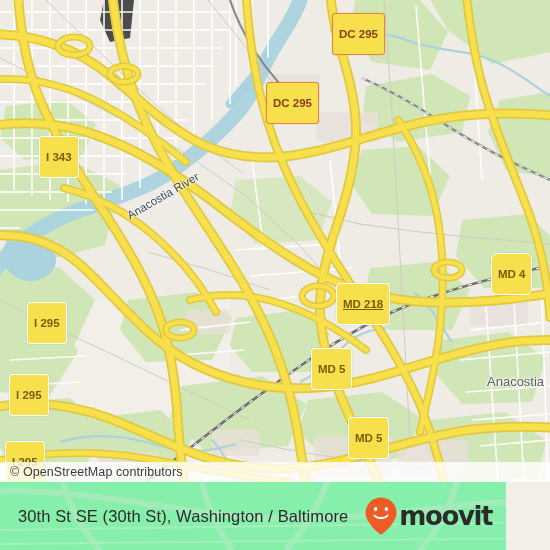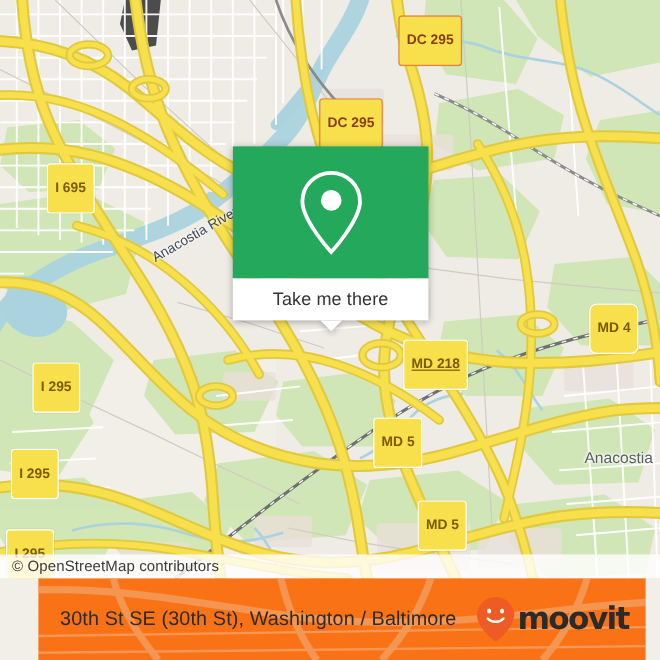--- a/index.html
+++ b/index.html
@@ -92,28 +92,27 @@
     border-top: 9px solid #ffffff;
   }
 
   
   #footer {
     position: absolute;
     left: 0;
     top: 482px;
     width: 506px;
     height: 68px;
-    background: #f97316;
+    background: #86efac;
     display: flex;
     align-items: center;
     justify-content: space-between;
     box-sizing: border-box;
     padding: 0 14px 0 18px;
     overflow: hidden;
-    margin-left: 32px;
   }
   
   .footer-watermark {
     position: absolute;
     left: 0; top: 0;
     width: 550px; height: 68px;
     opacity: 0.30;
     pointer-events: none;
   }
   .footer-title {
@@ -381,41 +380,29 @@
 
       </g>
     </svg>
 
     <div class="river-label" style="left:128px; top:210px;">Anacostia River</div>
 
     <div class="place-label" style="left:487px; top:374px;">Anacostia</div>
 
     <div class="shield dc" style="left:332px; top:13px;">DC 295</div>
     <div class="shield dc" style="left:266px; top:82px;">DC 295</div>
-    <div class="shield" style="left:39px; top:136px;">I 695</div>
+    <div class="shield" style="left:39px; top:136px;">I 343</div>
     <div class="shield" style="left:491px; top:253px;border-radius:6px;">MD 4</div>
     <div class="shield" style="left:336px; top:283px;text-decoration:underline;">MD 218</div>
     <div class="shield" style="left:27px; top:302px;">I 295</div>
     <div class="shield" style="left:311px; top:348px;">MD 5</div>
     <div class="shield" style="left:9px; top:374px;">I 295</div>
     <div class="shield" style="left:348px; top:417px;">MD 5</div>
     <div class="shield" style="left:5px; top:441px;">I 295</div>
 
-    <div id="popup">
-      <div class="popup-top">
-        <svg width="62" height="74" viewBox="0 0 62 74">
-          <path d="M31 4 C17.7 4 7 14.7 7 28 C7 44 31 70 31 70 C31 70 55 44 55 28 C55 14.7 44.3 4 31 4 Z" fill="none" stroke="#ffffff" stroke-width="3.2"></path>
-          <circle cx="31" cy="27" r="8.6" fill="#ffffff"></circle>
-        </svg>
-      </div>
-      <div class="popup-bottom">
-        <span class="popup-label">Take me there</span>
-      </div>
-      <div class="popup-tip"></div>
-    </div>
 
     <div class="attribution">© OpenStreetMap contributors</div>
   </div>
 
   <div id="footer">
     <svg class="footer-watermark" width="550" height="68" viewBox="0 0 550 68">
       <g stroke="#e6e3dd" stroke-width="6" fill="none">
         <path d="M-10,10 C60,6 130,20 200,30 C280,42 360,36 440,26 C490,20 530,18 560,20"></path>
         <path d="M60,-10 C66,20 80,44 100,68"></path>
         <path d="M200,-10 C206,22 216,46 232,68"></path>

